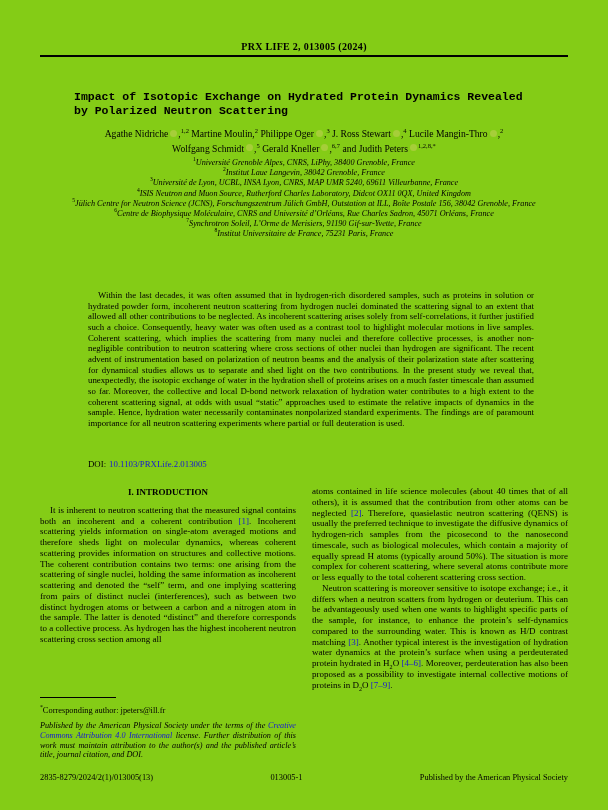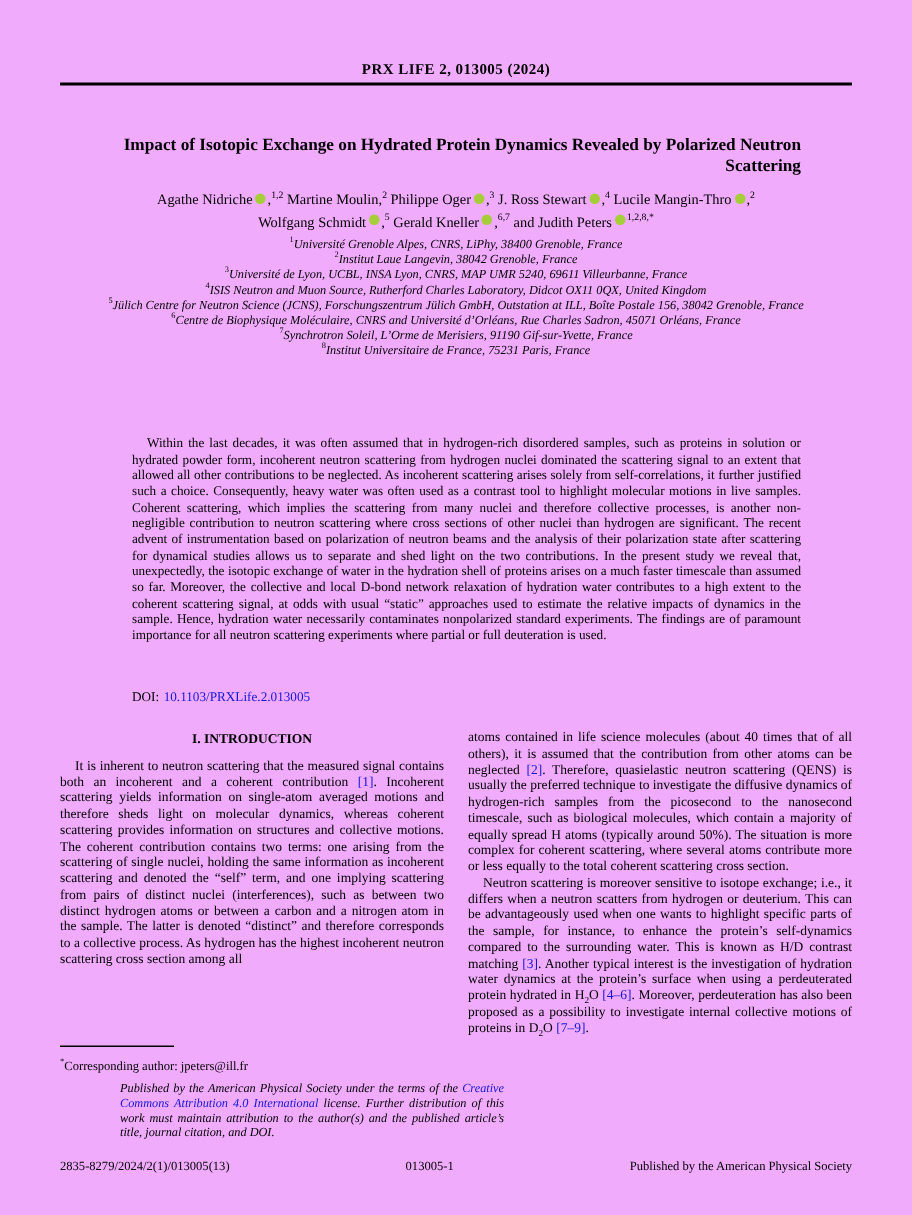--- a/index.html
+++ b/index.html
@@ -1,25 +1,25 @@
 <!DOCTYPE html>
 <html style="--link: #1515d8; --orcid: #a6ce39;"><head>
 <meta charset="utf-8">
 <style>
   html,body{margin:0;padding:0;background:#e8e8e8;}
   .page{
-    position:relative;width:608px;height:810px;background:#f0abfc;
+    position:relative;width:608px;height:810px;background:#84cc16;
     font-family:"Liberation Serif","DejaVu Serif",serif;color:#000;
     margin:0 auto;overflow:hidden;
   }
   .jheader{position:absolute;top:41px;left:0;width:608px;text-align:center;
     font-weight:bold;font-size:10px;letter-spacing:.3px;}
   .hrule{position:absolute;top:55px;left:40px;width:528px;height:1.5px;background:#000;}
-  .title{position:absolute;top:90px;left:74px;width:460px;margin:0;text-align:right;
-    font-weight:bold;font-size:11.5px;line-height:14px;}
+  .title{position:absolute;top:90px;left:74px;width:460px;margin:0;text-align:left;
+    font-weight:bold;font-size:11.5px;line-height:14px;font-family:Liberation Mono, monospace;}
   .authors{position:absolute;top:127px;left:54px;width:500px;text-align:center;
     font-size:9.6px;line-height:14.5px;}
   .authors sup{font-size:68%;line-height:0;}
   .affils{position:absolute;top:158px;left:44px;width:520px;text-align:center;
     font-style:italic;font-size:8.2px;line-height:10.2px;}
   .affils sup{font-size:68%;line-height:0;font-style:normal;}
   .received{position:absolute;top:256px;left:0;width:608px;display:flex;
     justify-content:center;align-items:center;gap:7px;font-size:8.6px;}
   .crossmark{display:inline-block;width:10px;height:10px;border-radius:50%;
     background:#8a8f94;border:1px solid #5c6166;position:relative;}
@@ -34,21 +34,21 @@
   .col.left{left:40px;top:486px;}
   .col.right{left:312px;top:486px;}
   .sechead{text-align:center;font-weight:bold;font-size:9px;margin:1px 0 7px 0;}
   .para{margin:0;}
   .para.indent{text-indent:10px;}
   .col sup,.footnote sup{font-size:68%;line-height:0;}
   .col sub{font-size:68%;line-height:0;}
   .fnrule{position:absolute;top:697px;left:40px;width:76px;height:1px;background:#000;}
   .footnote{position:absolute;top:706px;left:40px;width:256px;font-size:8.4px;line-height:10px;}
   .license{position:absolute;top:721px;left:40px;width:256px;font-style:italic;
-    font-size:8.2px;line-height:9.8px;text-align:justify;margin-left:40px;}
+    font-size:8.2px;line-height:9.8px;text-align:justify;}
   .footer{position:absolute;top:773px;left:40px;width:528px;display:flex;
     justify-content:space-between;font-size:8.4px;gap:40px;}
   .orcid{display:inline-block;width:7px;height:7px;border-radius:50%;
     background:var(--orcid,#a6ce39);margin:0 1px 0 2px;vertical-align:0.5px;}
 </style>
 </head>
 <body>
 
 <div class="page">
 

